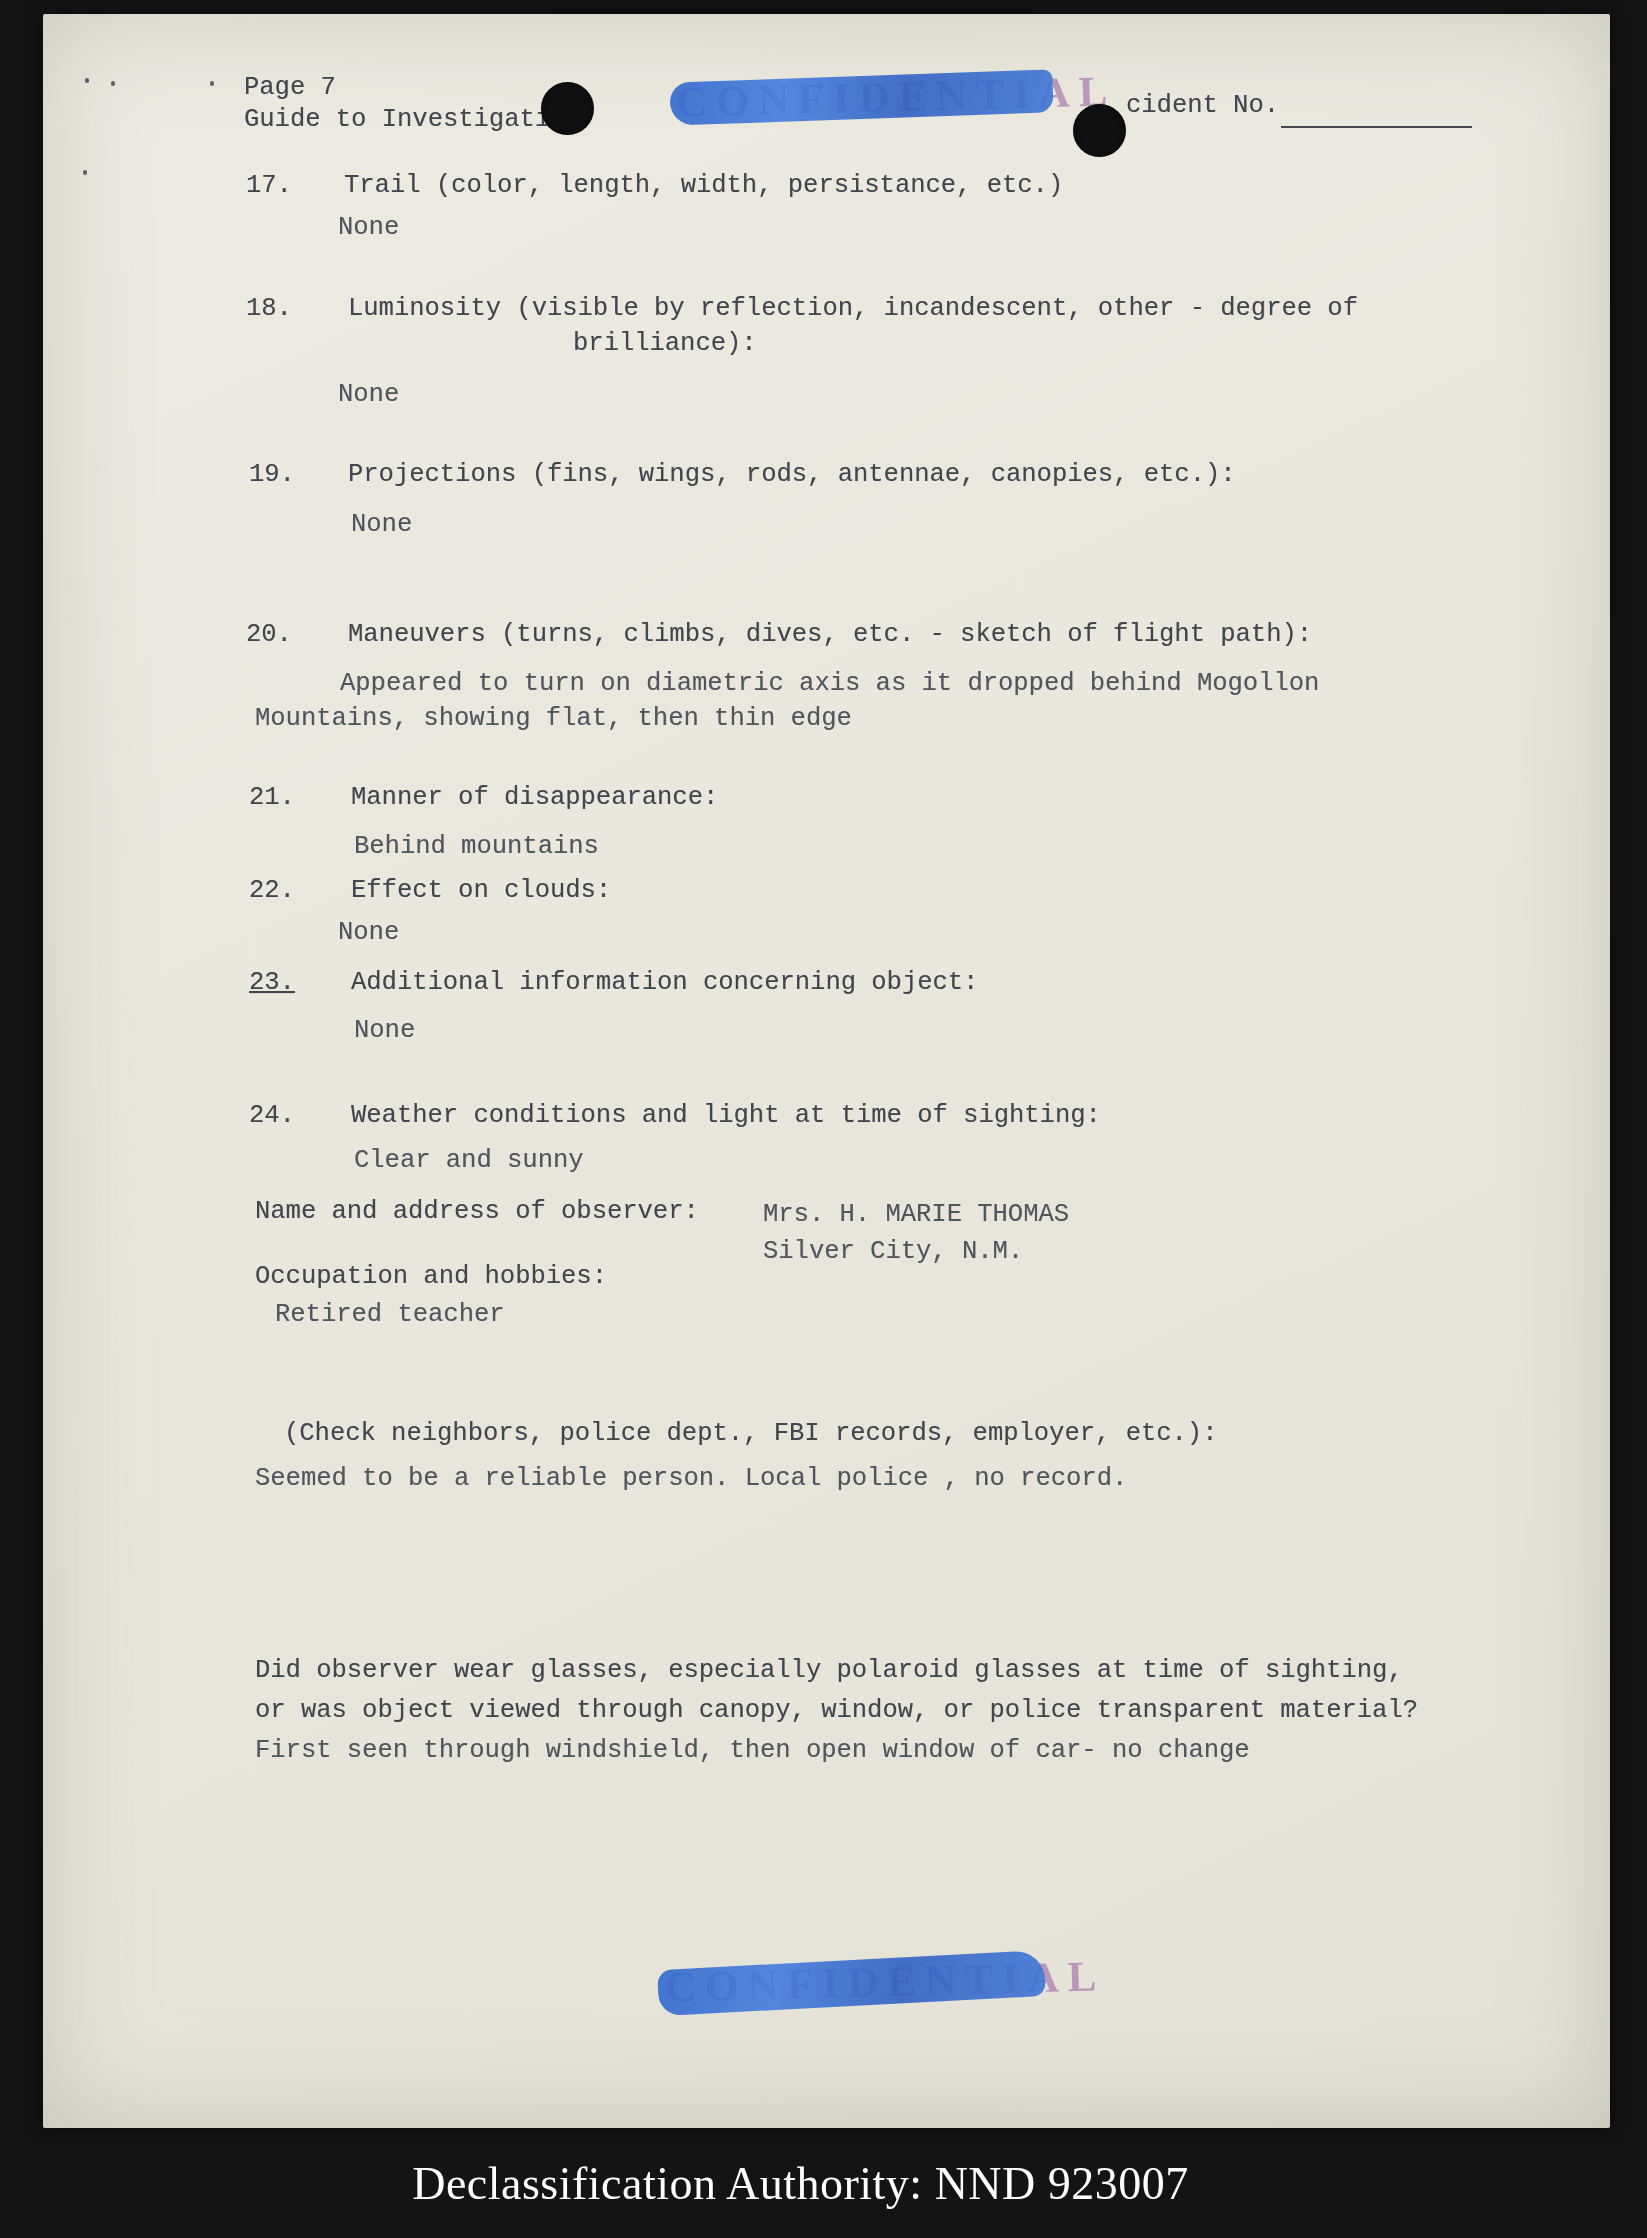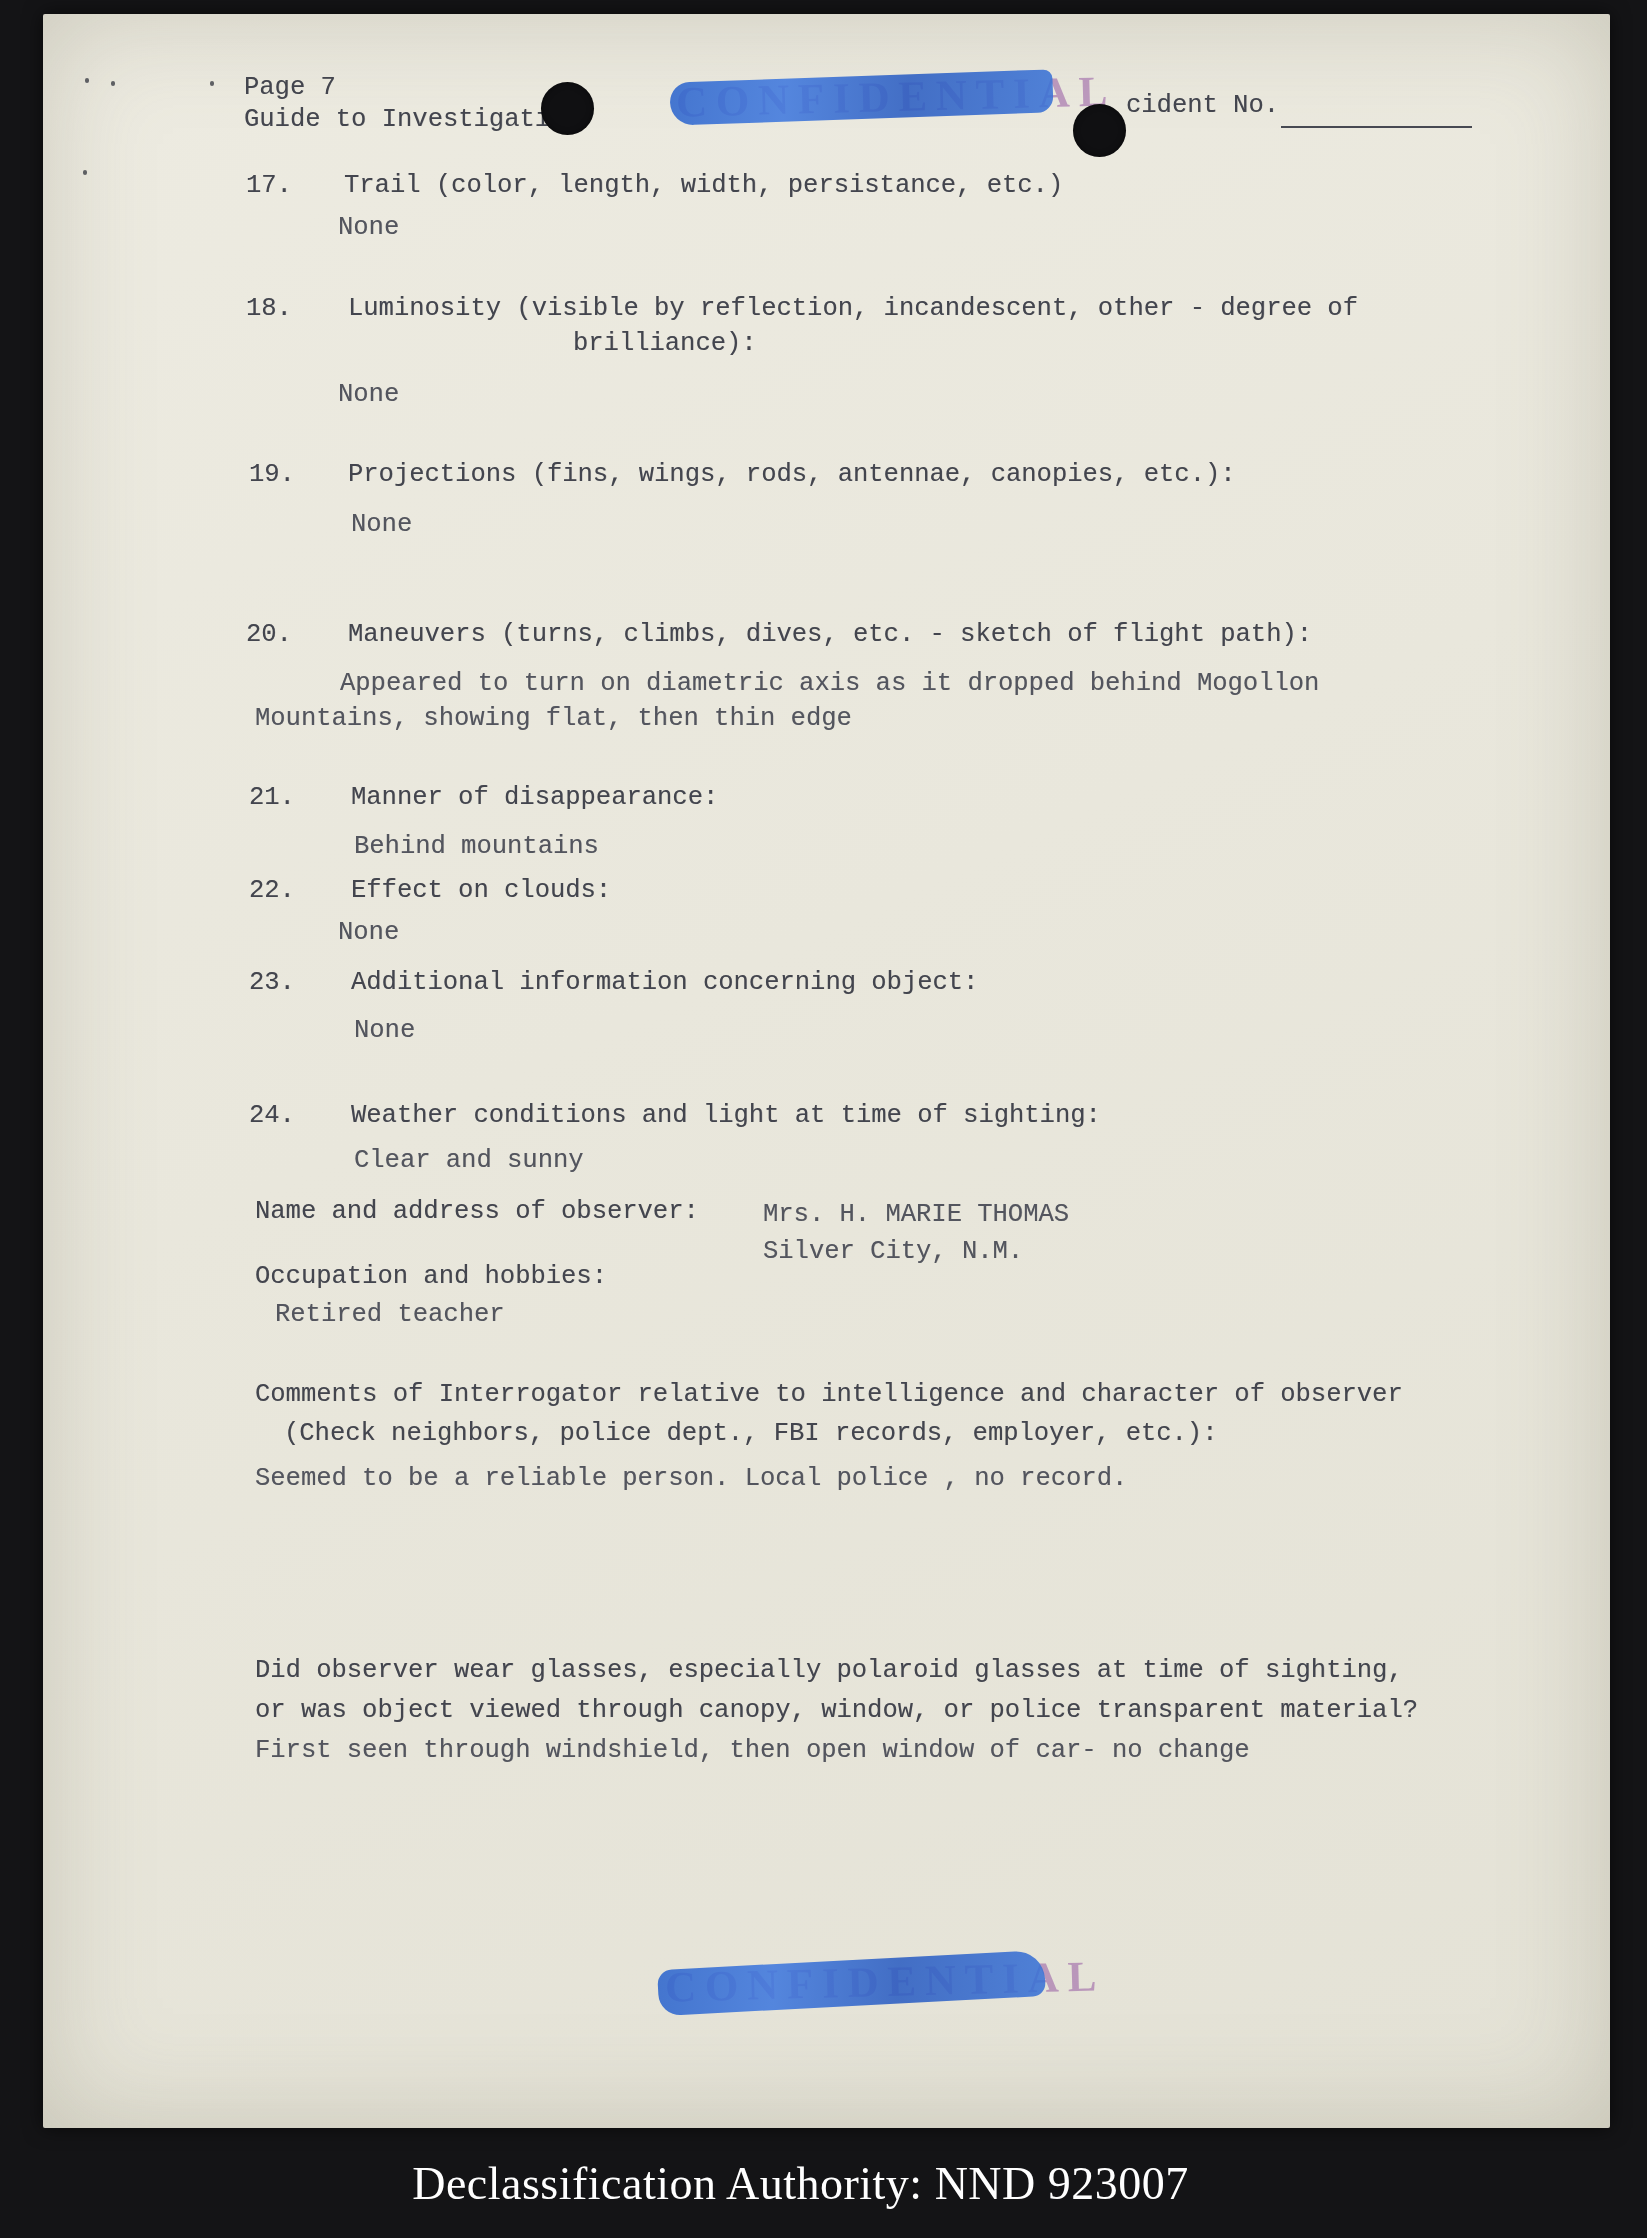--- a/index.html
+++ b/index.html
@@ -98,35 +98,34 @@
   <div class="ln faded" style="left:212px;top:690px;">Mountains, showing flat, then thin edge</div>
 
   <div class="ln" style="left:206px;top:769px;">21.</div>
   <div class="ln" style="left:308px;top:769px;">Manner of disappearance:</div>
   <div class="ln faded" style="left:311px;top:818px;">Behind mountains</div>
 
   <div class="ln" style="left:206px;top:862px;">22.</div>
   <div class="ln" style="left:308px;top:862px;">Effect on clouds:</div>
   <div class="ln faded" style="left:295px;top:904px;">None</div>
 
-  <div class="ln" style="left:206px;top:954px;">23.</div>
+  <div class="ln" style="left:206px;top:954px;text-decoration:underline;">23.</div>
   <div class="ln" style="left:308px;top:954px;">Additional information concerning object:</div>
   <div class="ln faded" style="left:311px;top:1002px;">None</div>
 
   <div class="ln" style="left:206px;top:1087px;">24.</div>
   <div class="ln" style="left:308px;top:1087px;">Weather conditions and light at time of sighting:</div>
   <div class="ln faded" style="left:311px;top:1132px;">Clear and sunny</div>
 
   <div class="ln" style="left:212px;top:1183px;">Name and address of observer:</div>
   <div class="ln faded" style="left:720px;top:1186px;">Mrs. H. MARIE THOMAS</div>
   <div class="ln faded" style="left:720px;top:1223px;">Silver City, N.M.</div>
   <div class="ln" style="left:212px;top:1248px;">Occupation and hobbies:</div>
   <div class="ln faded" style="left:212px;top:1286px;margin-left:20px;">Retired teacher</div>
 
-  <div class="ln" style="left:212px;top:1366px;">Comments of Interrogator relative to intelligence and character of observer</div>
   <div class="ln" style="left:241px;top:1405px;">(Check neighbors, police dept., FBI records, employer, etc.):</div>
   <div class="ln" style="left:212px;top:1642px;">Did observer wear glasses, especially polaroid glasses at time of sighting,</div>
 
   <div class="ln faded" style="left:212px;top:1450px;">Seemed to be a reliable person. Local police , no record.</div>
   <div class="ln" style="left:212px;top:1682px;">or was object viewed through canopy, window, or police transparent material?</div>
   <div class="ln faded" style="left:212px;top:1722px;">First seen through windshield, then open window of car- no change</div>
 
   <div class="stamp-wrap" style="left:622px;top:1943px;width:402px;height:64px;">
     <div class="stamp-text">CONFIDENTIAL</div>
     <div class="marker b" style="left:-6.9px;top:2.9px;width:387px;height:46px;"></div>

